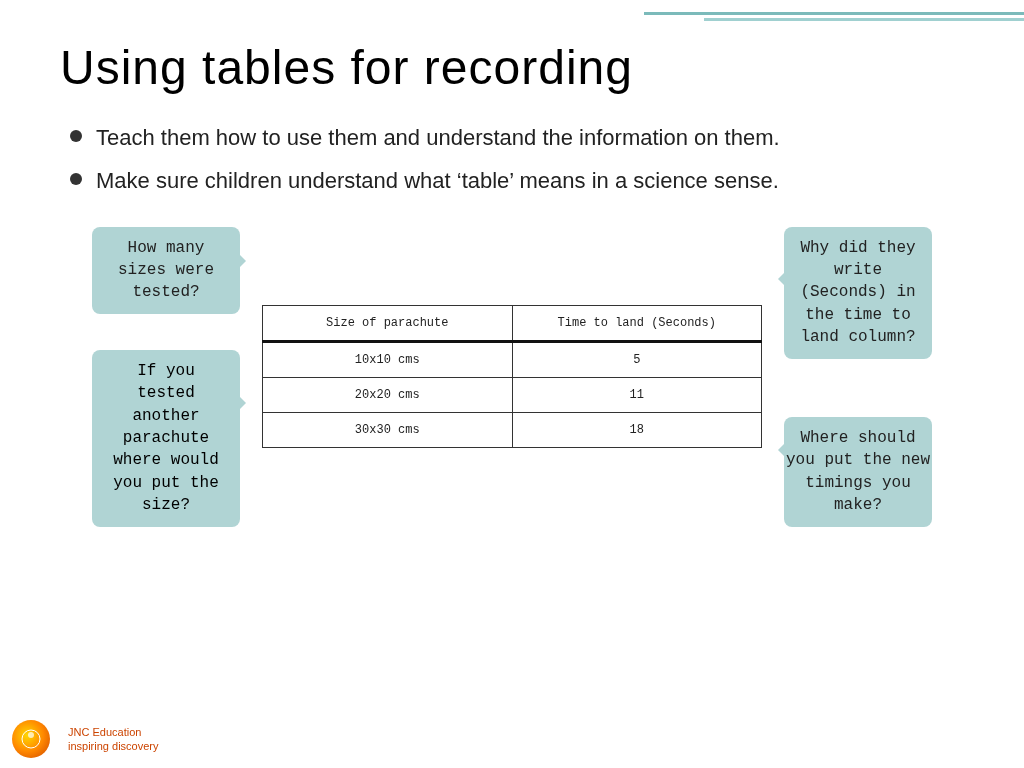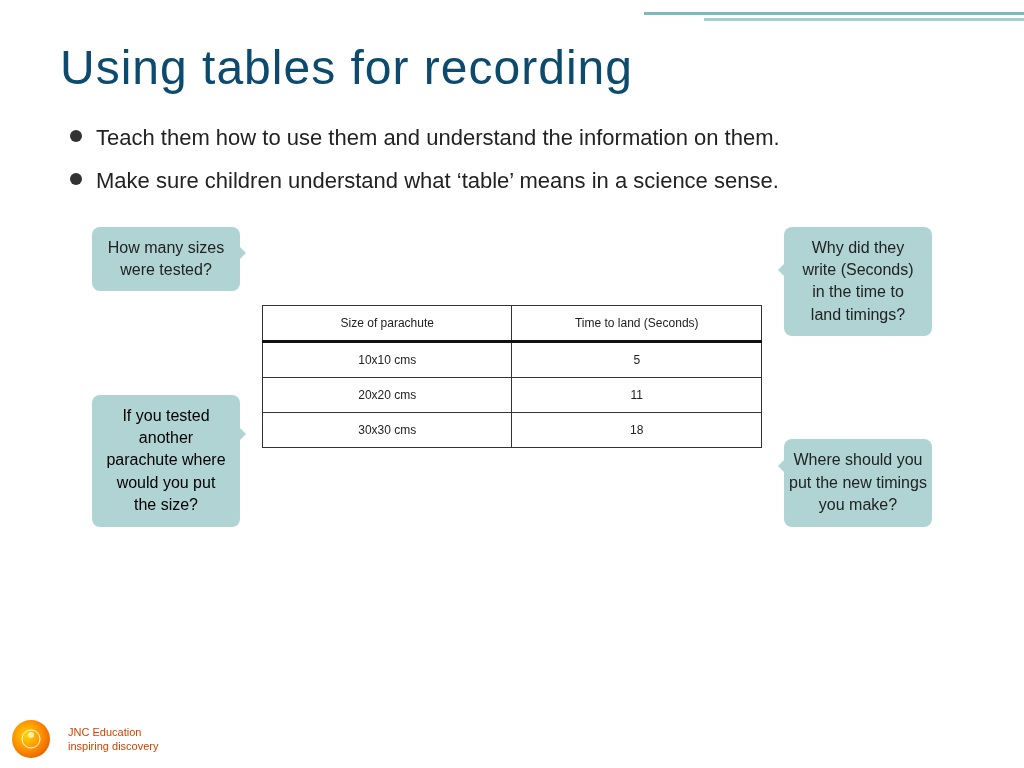--- a/index.html
+++ b/index.html
@@ -12,21 +12,21 @@
       position: relative;
     }
 
     .content {
       padding: 40px 60px 20px 60px;
     }
 
     .title {
       font-size: 48px;
       font-weight: 300;
-      color: #0c4a6e;
+      color: #000000;
       margin-bottom: 28px;
       letter-spacing: 1px;
     }
 
     .bullets {
       margin-bottom: 30px;
       padding-left: 10px;
     }
 
     .bullet-item {
@@ -81,20 +81,21 @@
       flex-shrink: 0;
     }
 
     .outer-wrapper {
       position: relative;
       width: 860px;
       margin: 0 auto;
       display: flex;
       align-items: center;
       justify-content: center;
+      font-family: Liberation Mono, monospace;
     }
 
     .left-callouts {
       width: 160px;
       position: relative;
       height: 300px;
       flex-shrink: 0;
       margin-right: 10px;
     }
 
@@ -295,21 +296,21 @@
           </tr>
           <tr>
             <td>30x30 cms</td>
             <td>18</td>
           </tr>
         </tbody>
       </table>
     </div>
 
     <div class="right-callouts">
-      <div class="rc-top">Why did they write (Seconds) in the time to land timings?</div>
+      <div class="rc-top">Why did they write (Seconds) in the time to land column?</div>
       <div class="rc-bottom">Where should you put the new timings you make?</div>
     </div>
 
   </div>
 </div>
 
 <div class="bottom-logo">
   <div class="logo-circle">
     <svg width="22" height="22" viewBox="0 0 22 22">
       <circle cx="11" cy="11" r="9" fill="none" stroke="#fff" stroke-width="1"></circle>

